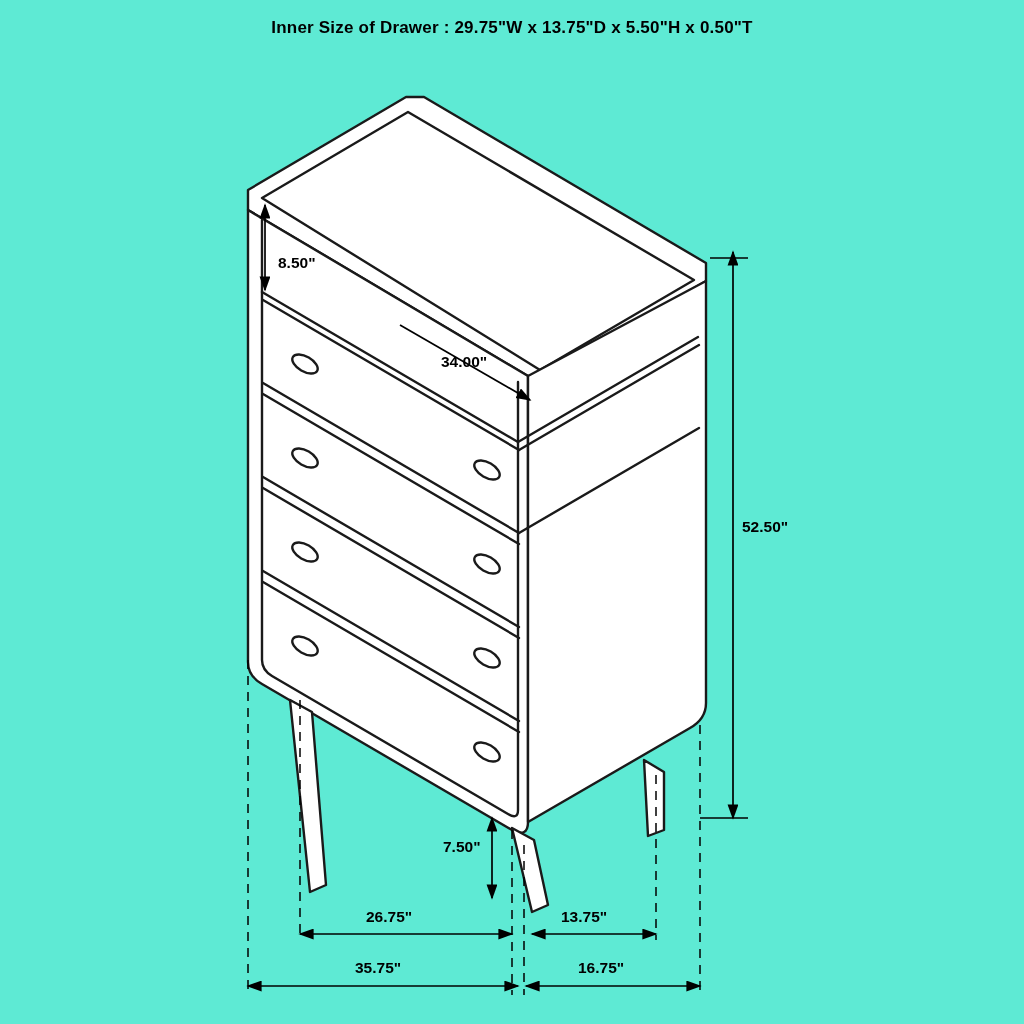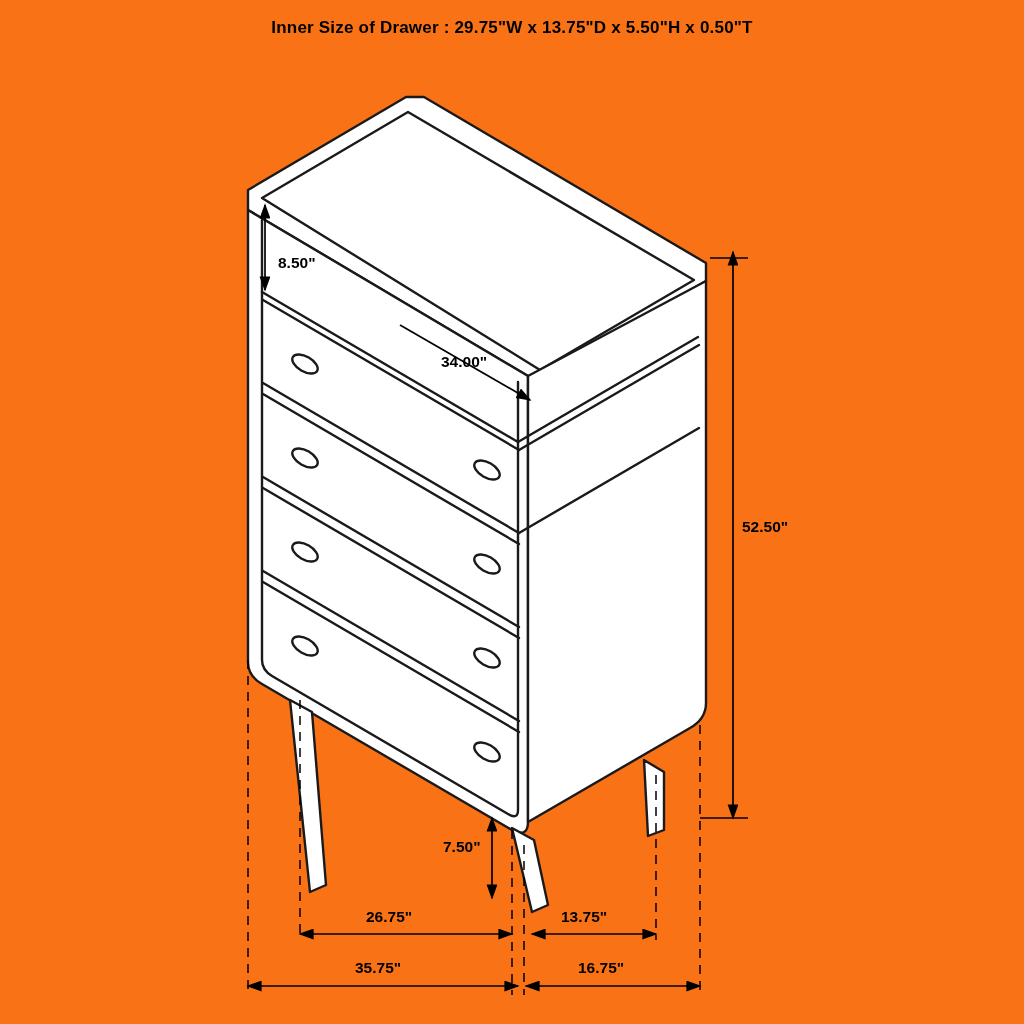--- a/index.html
+++ b/index.html
@@ -4,21 +4,21 @@
 <style>
   html, body {
     margin: 0;
     padding: 0;
     background: #ffffff;
   }
   #page {
     position: relative;
     width: 1024px;
     height: 1024px;
-    background: #f97316;
+    background: #5eead4;
     font-family: "Liberation Sans", sans-serif;
     overflow: hidden;
   }
   #title {
     position: absolute;
     top: 18px;
     left: 0;
     width: 1024px;
     text-align: center;
     font-size: 17px;

